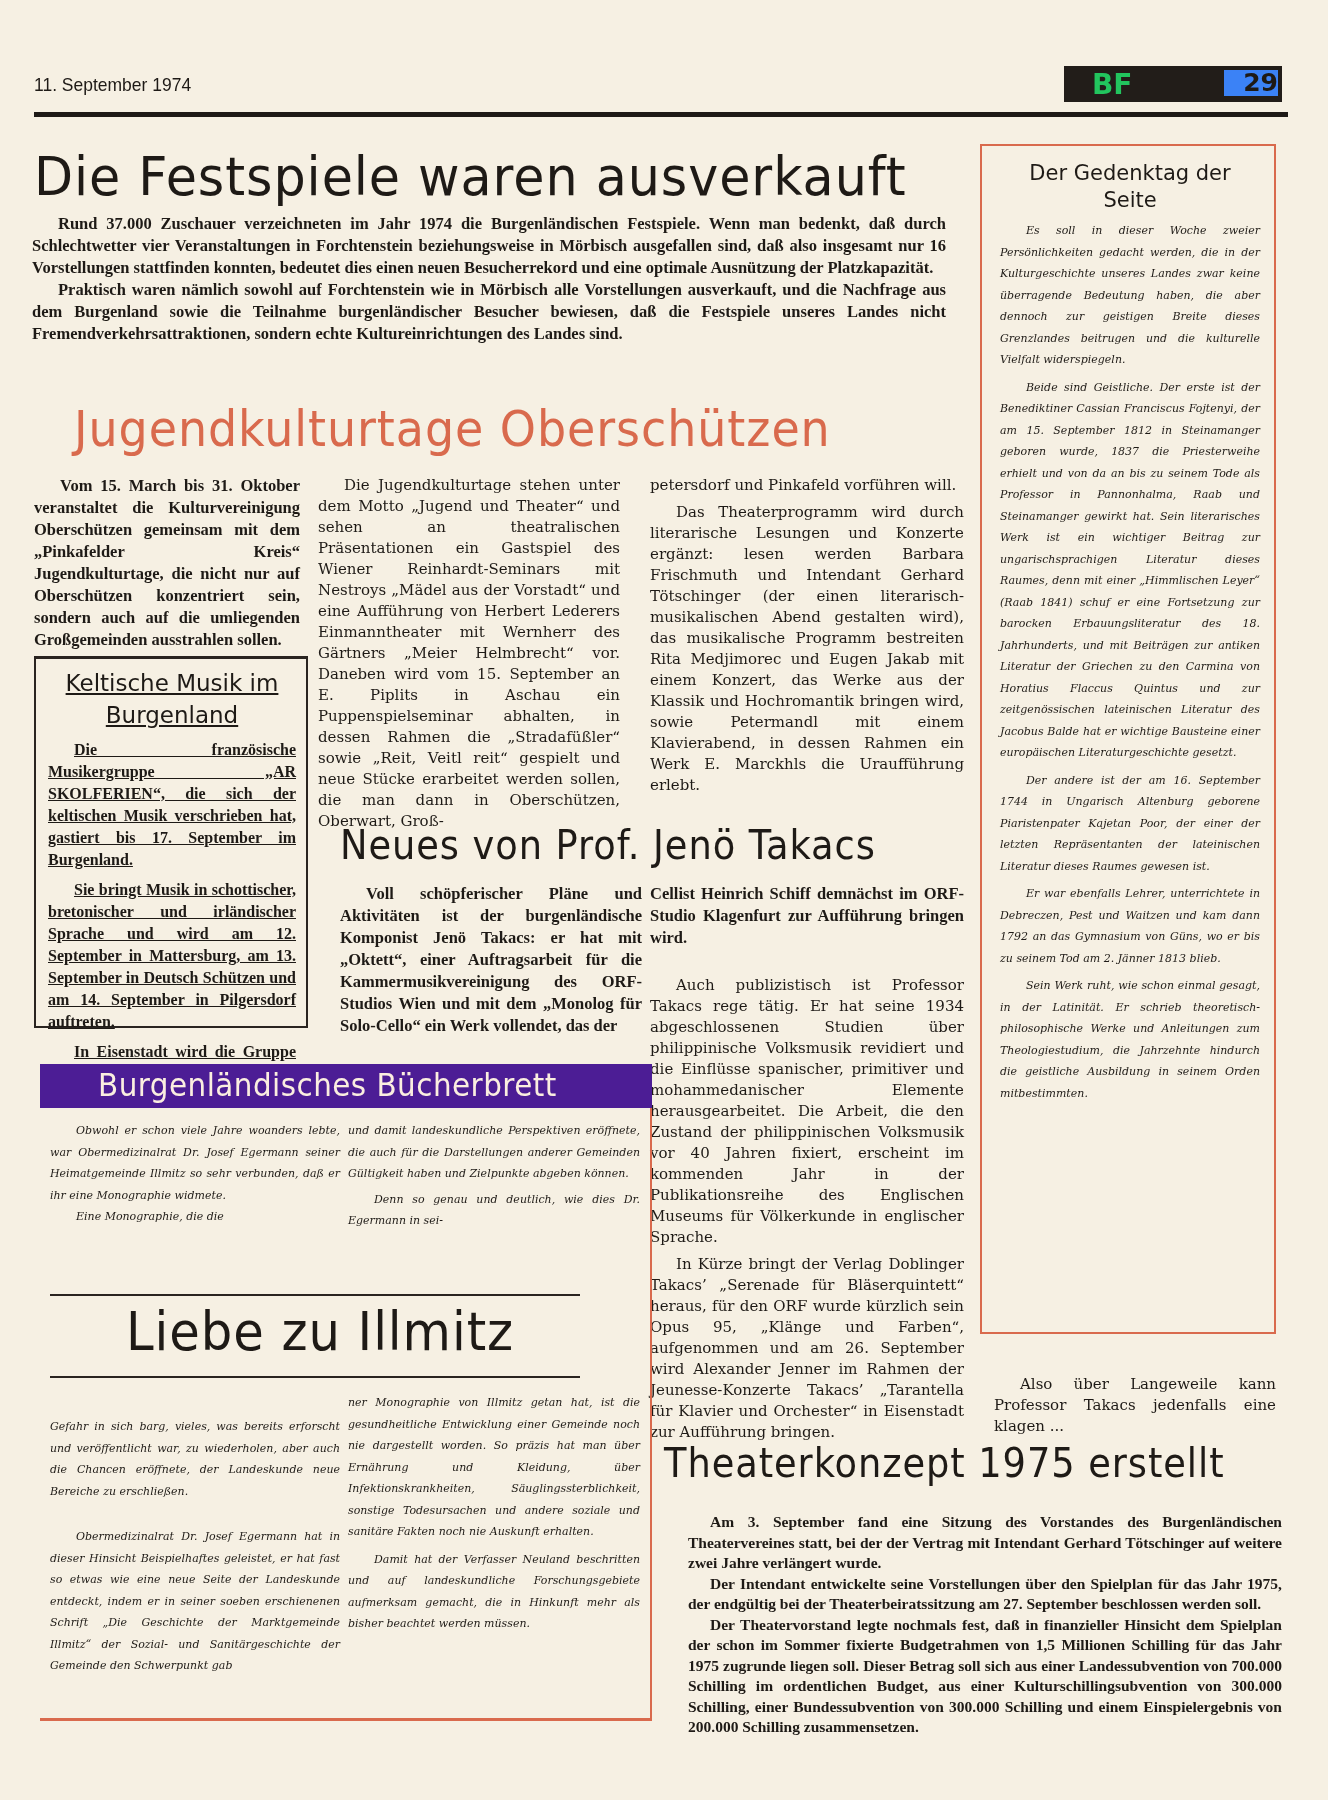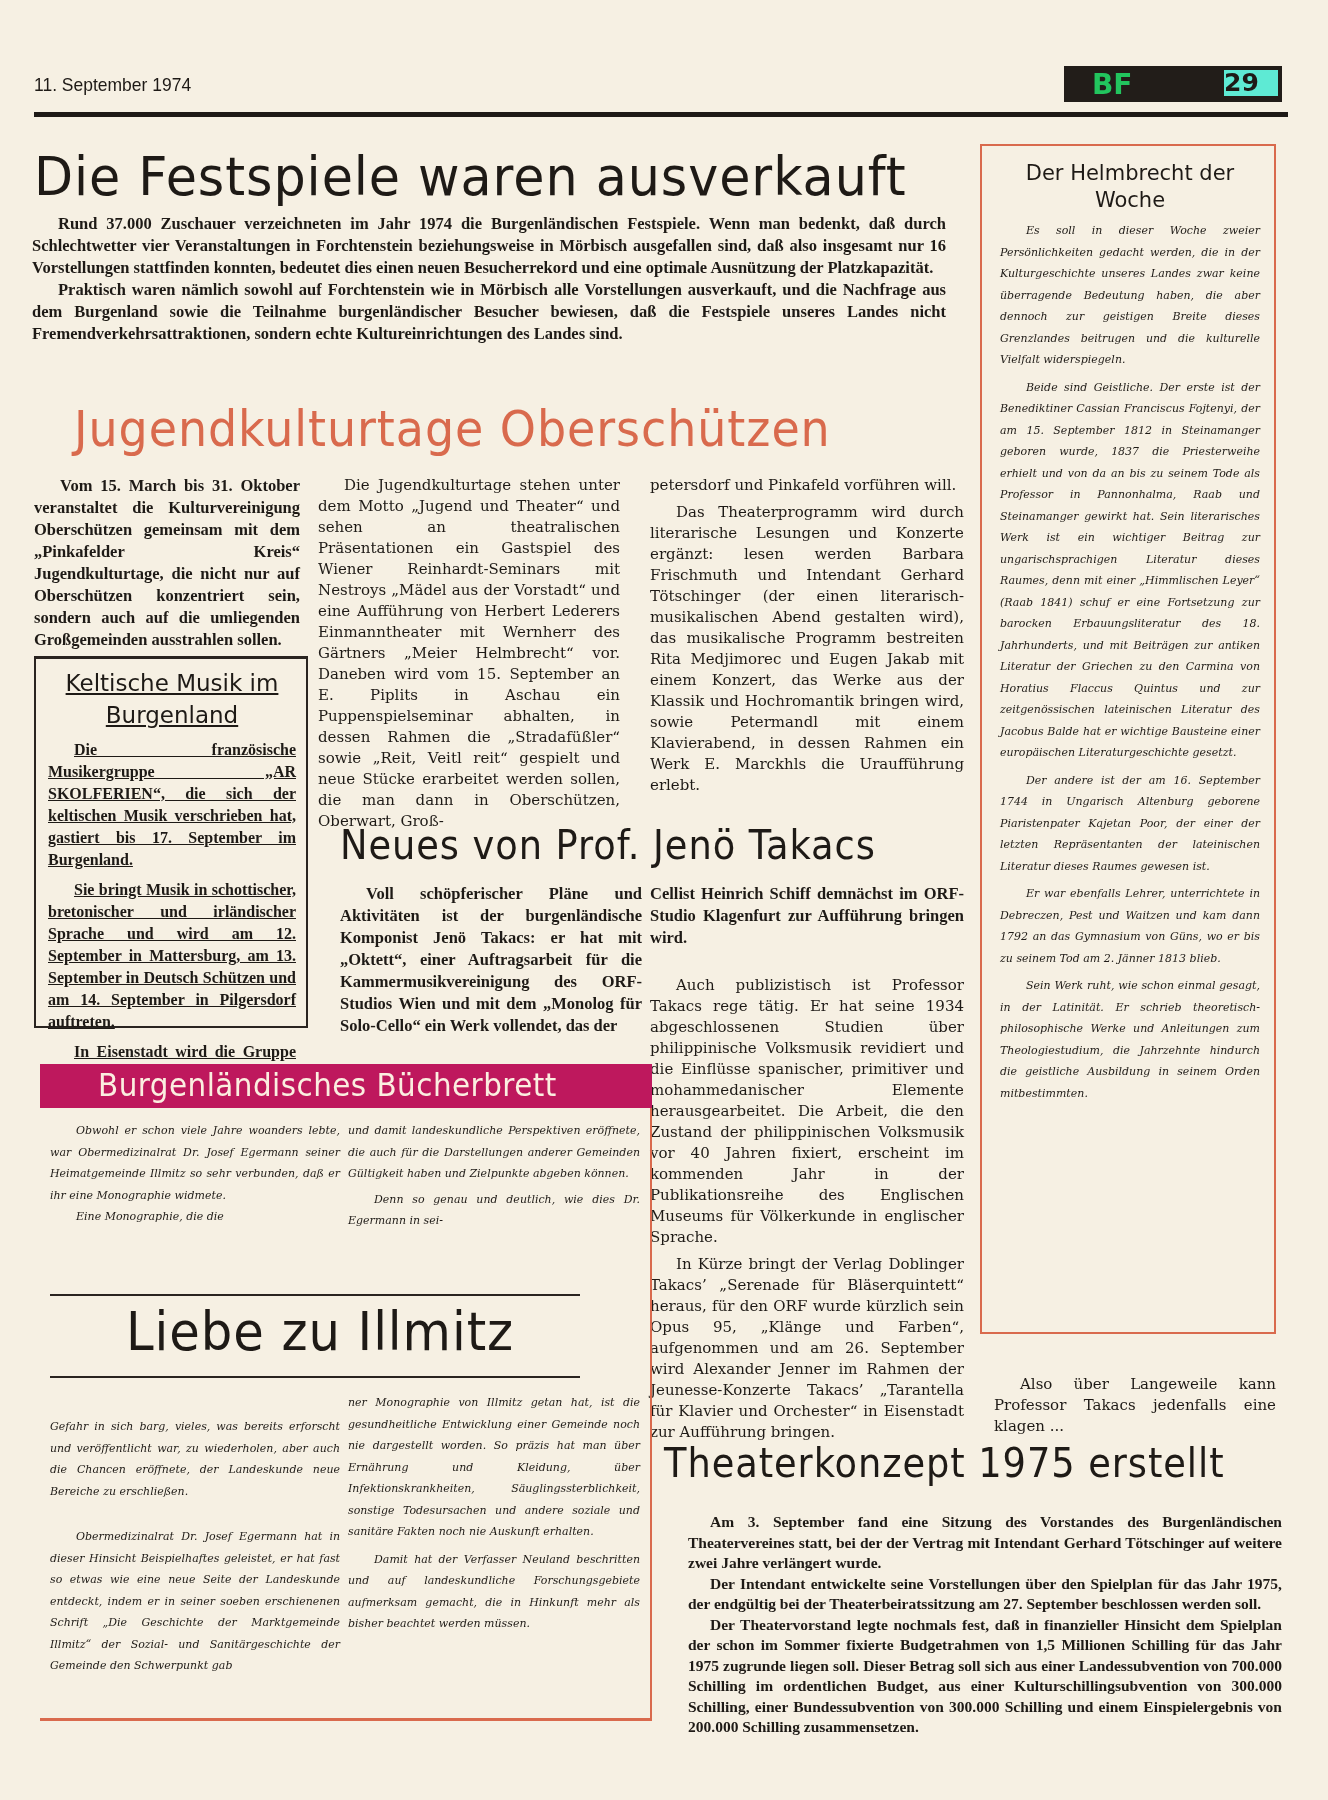--- a/index.html
+++ b/index.html
@@ -1,21 +1,21 @@
 <!DOCTYPE html>
 <html><head>
 <meta charset="utf-8">
 <style>
   html,body{margin:0;padding:0;}
   body{width:1328px;height:1800px;background:#f6f0e3;position:relative;overflow:hidden;color:#1e1a16;font-family:"DejaVu Serif",serif;}
   .abs{position:absolute;}
   .date{left:34px;top:74px;font-family:"Liberation Sans",sans-serif;font-size:19px;color:#1e1a16;transform:scaleX(0.92);transform-origin:left;}
   .masthead{left:1064px;top:66px;width:218px;height:36px;background:#221d19;}
   .masthead .bf{position:absolute;left:28px;top:2px;font-family:"DejaVu Sans",sans-serif;font-weight:bold;font-size:28px;color:#22c55e;}
-  .masthead .pg{position:absolute;right:2px;top:2px;width:58px;height:30px;background:#5eead4;border:2px solid #221d19;box-sizing:border-box;text-align:left;font-family:"DejaVu Sans",sans-serif;font-weight:bold;font-size:25px;line-height:26px;color:#1e1a16;}
+  .masthead .pg{position:absolute;right:2px;top:2px;width:58px;height:30px;background:#3b82f6;border:2px solid #221d19;box-sizing:border-box;text-align:right;font-family:"DejaVu Sans",sans-serif;font-weight:bold;font-size:25px;line-height:26px;color:#1e1a16;}
   .rule-top{left:34px;top:112px;width:1254px;height:5px;background:#1e1a16;}
   .h-sans{font-family:"DejaVu Sans",sans-serif;font-weight:normal;letter-spacing:1px;white-space:nowrap;}
   .h1{left:34px;top:145px;font-size:54px;transform:scaleX(0.94);transform-origin:left;}
   .bold-body{font-family:"Liberation Serif",serif;font-weight:bold;font-size:16.5px;line-height:22px;text-align:justify;}
   .p{margin:0;text-indent:26px;}
   .lead1{left:32px;top:213px;width:914px;}
   .h-red{color:#d96a4d;}
   .h2{left:74px;top:400px;font-size:50px;transform:scaleX(0.92);transform-origin:left;}
   .body-serif{font-family:"DejaVu Serif",serif;font-size:15px;line-height:21px;text-align:justify;}
   .ital{font-style:italic;font-family:"DejaVu Serif",serif;font-size:11px;line-height:21.5px;text-align:justify;}
@@ -25,21 +25,21 @@
   .keltbox{left:34px;top:656px;width:274px;height:372px;border:2px solid #2a2420;border-top-width:3px;box-sizing:border-box;padding:8px 10px 0 12px;text-decoration:underline;}
   .keltbox .kt{font-family:"DejaVu Sans",sans-serif;font-size:23px;text-align:center;line-height:32px;margin-bottom:8px;}
   .keltbox .bold-body{font-size:16px;line-height:22px;}
   .keltbox .p{margin-bottom:8px;}
   .h3{left:340px;top:822px;font-size:40px;transform:scaleX(0.92);transform-origin:left;}
   .jt-col1{left:340px;top:883px;width:302px;}
   .jt-col2{left:650px;top:883px;width:314px;}
   .gedenk{left:980px;top:144px;width:296px;height:1190px;border:2px solid #d96a4d;box-sizing:border-box;padding:14px 14px 0 18px;}
   .gedenk .gt{font-family:"DejaVu Sans",sans-serif;font-size:21px;text-align:center;line-height:27px;margin-bottom:6px;}
   .gedenk .p{margin-bottom:6px;}
-  .banner{left:40px;top:1064px;width:612px;height:44px;background:#be185d;}
+  .banner{left:40px;top:1064px;width:612px;height:44px;background:#4c1d95;}
   .banner span{position:absolute;left:58px;top:2px;font-family:"DejaVu Sans",sans-serif;font-size:32px;color:#fbeee0;letter-spacing:0.5px;transform:scaleX(0.92);transform-origin:left;white-space:nowrap;}
   .red-vert{left:650px;top:1108px;width:2px;height:612px;background:#d96a4d;}
   .red-bottom{left:40px;top:1718px;width:612px;height:3px;background:#d96a4d;}
   .bb-col1{left:50px;top:1120px;width:290px;}
   .bb-col2{left:348px;top:1120px;width:292px;}
   .rule-mid{left:50px;top:1294px;width:530px;height:2px;background:#2a2420;}
   .h4{left:126px;top:1300px;font-size:54px;transform:scaleX(0.92);transform-origin:left;}
   .rule-ill{left:50px;top:1376px;width:530px;height:2px;background:#2a2420;}
   .il-col1{left:50px;top:1416px;width:290px;}
   .il-col2{left:348px;top:1392px;width:292px;}
@@ -94,21 +94,21 @@
   <div class="body-serif">
     <p class="p" style="margin-bottom:6px">Auch publizistisch ist Professor Takacs rege tätig. Er hat seine 1934 abgeschlossenen Studien über philippinische Volksmusik revidiert und die Einflüsse spanischer, primitiver und mohammedanischer Elemente herausgearbeitet. Die Arbeit, die den Zustand der philippinischen Volksmusik vor 40 Jahren fixiert, erscheint im kommenden Jahr in der Publikationsreihe des Englischen Museums für Völkerkunde in englischer Sprache.</p>
     <p class="p">In Kürze bringt der Verlag Doblinger Takacs’ „Serenade für Bläserquintett“ heraus, für den ORF wurde kürzlich sein Opus 95, „Klänge und Farben“, aufgenommen und am 26. September wird Alexander Jenner im Rahmen der Jeunesse-Konzerte Takacs’ „Tarantella für Klavier und Orchester“ in Eisenstadt zur Aufführung bringen.</p>
   </div>
 </div>
 <div class="abs body-serif jt-end">
   <p class="p">Also über Langeweile kann Professor Takacs jedenfalls eine klagen ...</p>
 </div>
 
 <div class="abs gedenk">
-  <div class="gt">Der Helmbrecht der Woche</div>
+  <div class="gt">Der Gedenktag der Seite</div>
   <div class="ital">
     <p class="p">Es soll in dieser Woche zweier Persönlichkeiten gedacht werden, die in der Kulturgeschichte unseres Landes zwar keine überragende Bedeutung haben, die aber dennoch zur geistigen Breite dieses Grenzlandes beitrugen und die kulturelle Vielfalt widerspiegeln.</p>
     <p class="p">Beide sind Geistliche. Der erste ist der Benediktiner Cassian Franciscus Fojtenyi, der am 15. September 1812 in Steinamanger geboren wurde, 1837 die Priesterweihe erhielt und von da an bis zu seinem Tode als Professor in Pannonhalma, Raab und Steinamanger gewirkt hat. Sein literarisches Werk ist ein wichtiger Beitrag zur ungarischsprachigen Literatur dieses Raumes, denn mit einer „Himmlischen Leyer“ (Raab 1841) schuf er eine Fortsetzung zur barocken Erbauungsliteratur des 18. Jahrhunderts, und mit Beiträgen zur antiken Literatur der Griechen zu den Carmina von Horatius Flaccus Quintus und zur zeitgenössischen lateinischen Literatur des Jacobus Balde hat er wichtige Bausteine einer europäischen Literaturgeschichte gesetzt.</p>
     <p class="p">Der andere ist der am 16. September 1744 in Ungarisch Altenburg geborene Piaristenpater Kajetan Poor, der einer der letzten Repräsentanten der lateinischen Literatur dieses Raumes gewesen ist.</p>
     <p class="p">Er war ebenfalls Lehrer, unterrichtete in Debreczen, Pest und Waitzen und kam dann 1792 an das Gymnasium von Güns, wo er bis zu seinem Tod am 2. Jänner 1813 blieb.</p>
     <p class="p">Sein Werk ruht, wie schon einmal gesagt, in der Latinität. Er schrieb theoretisch-philosophische Werke und Anleitungen zum Theologiestudium, die Jahrzehnte hindurch die geistliche Ausbildung in seinem Orden mitbestimmten.</p>
   </div>
 </div>
 
 <div class="abs banner">

